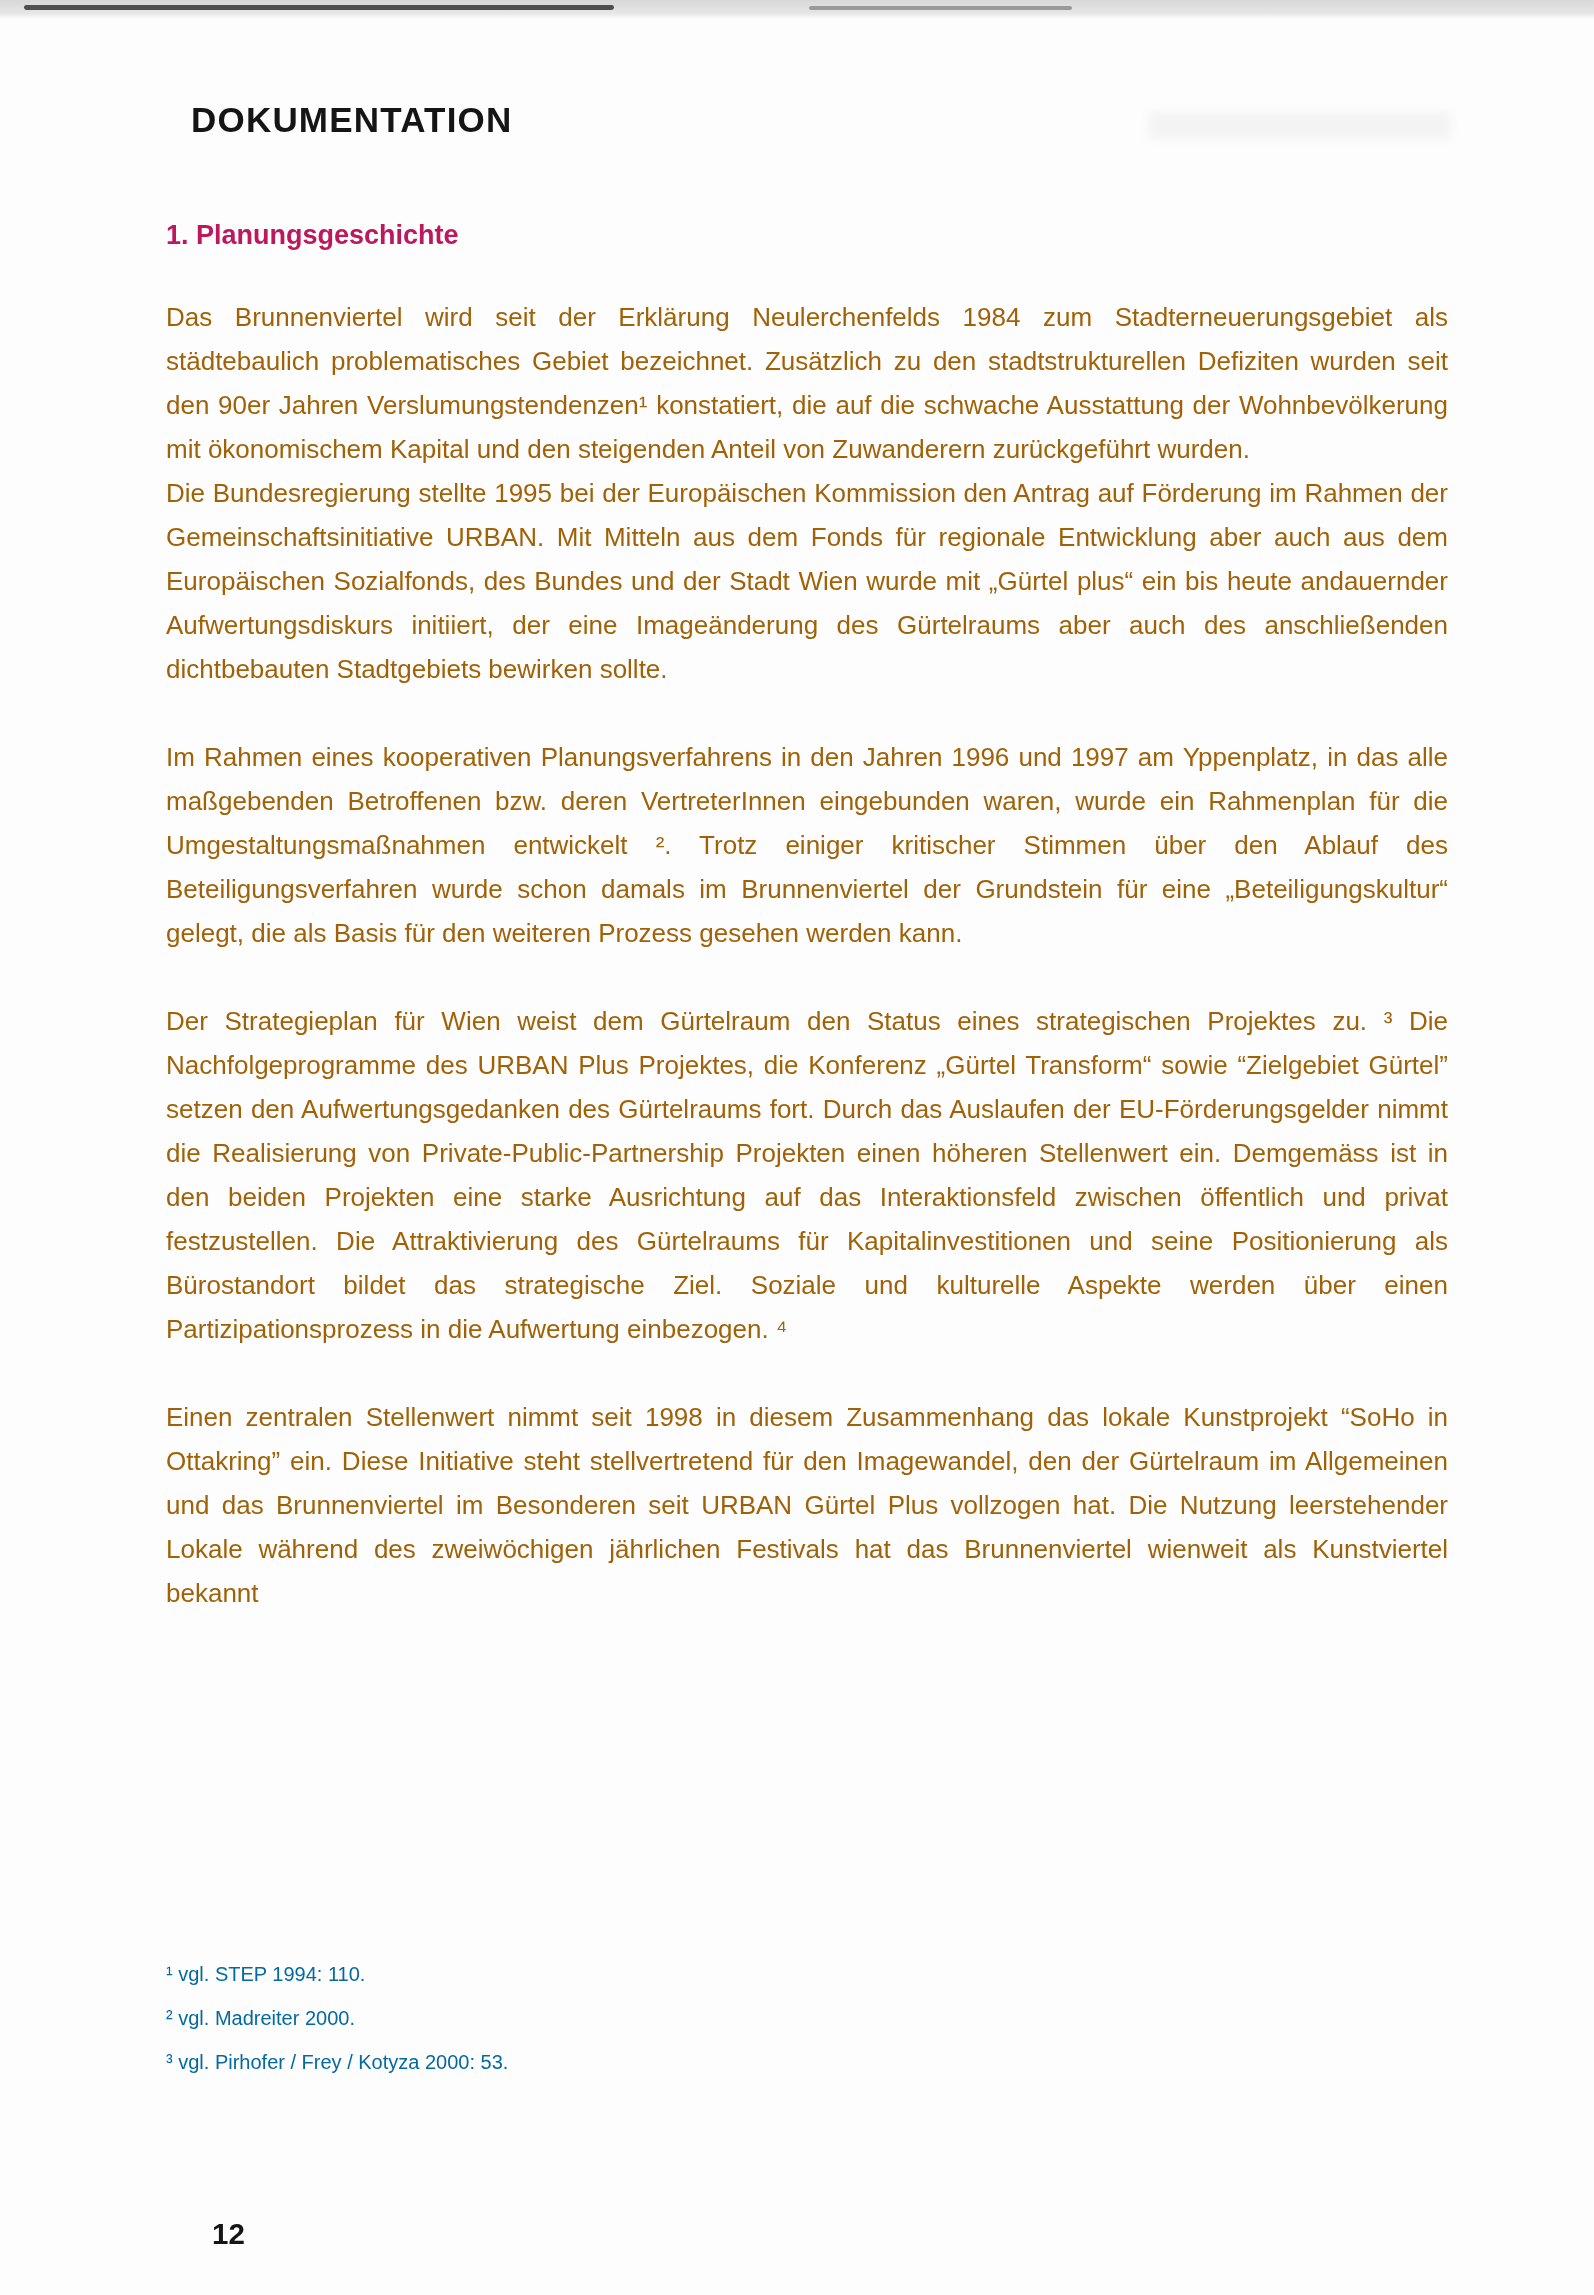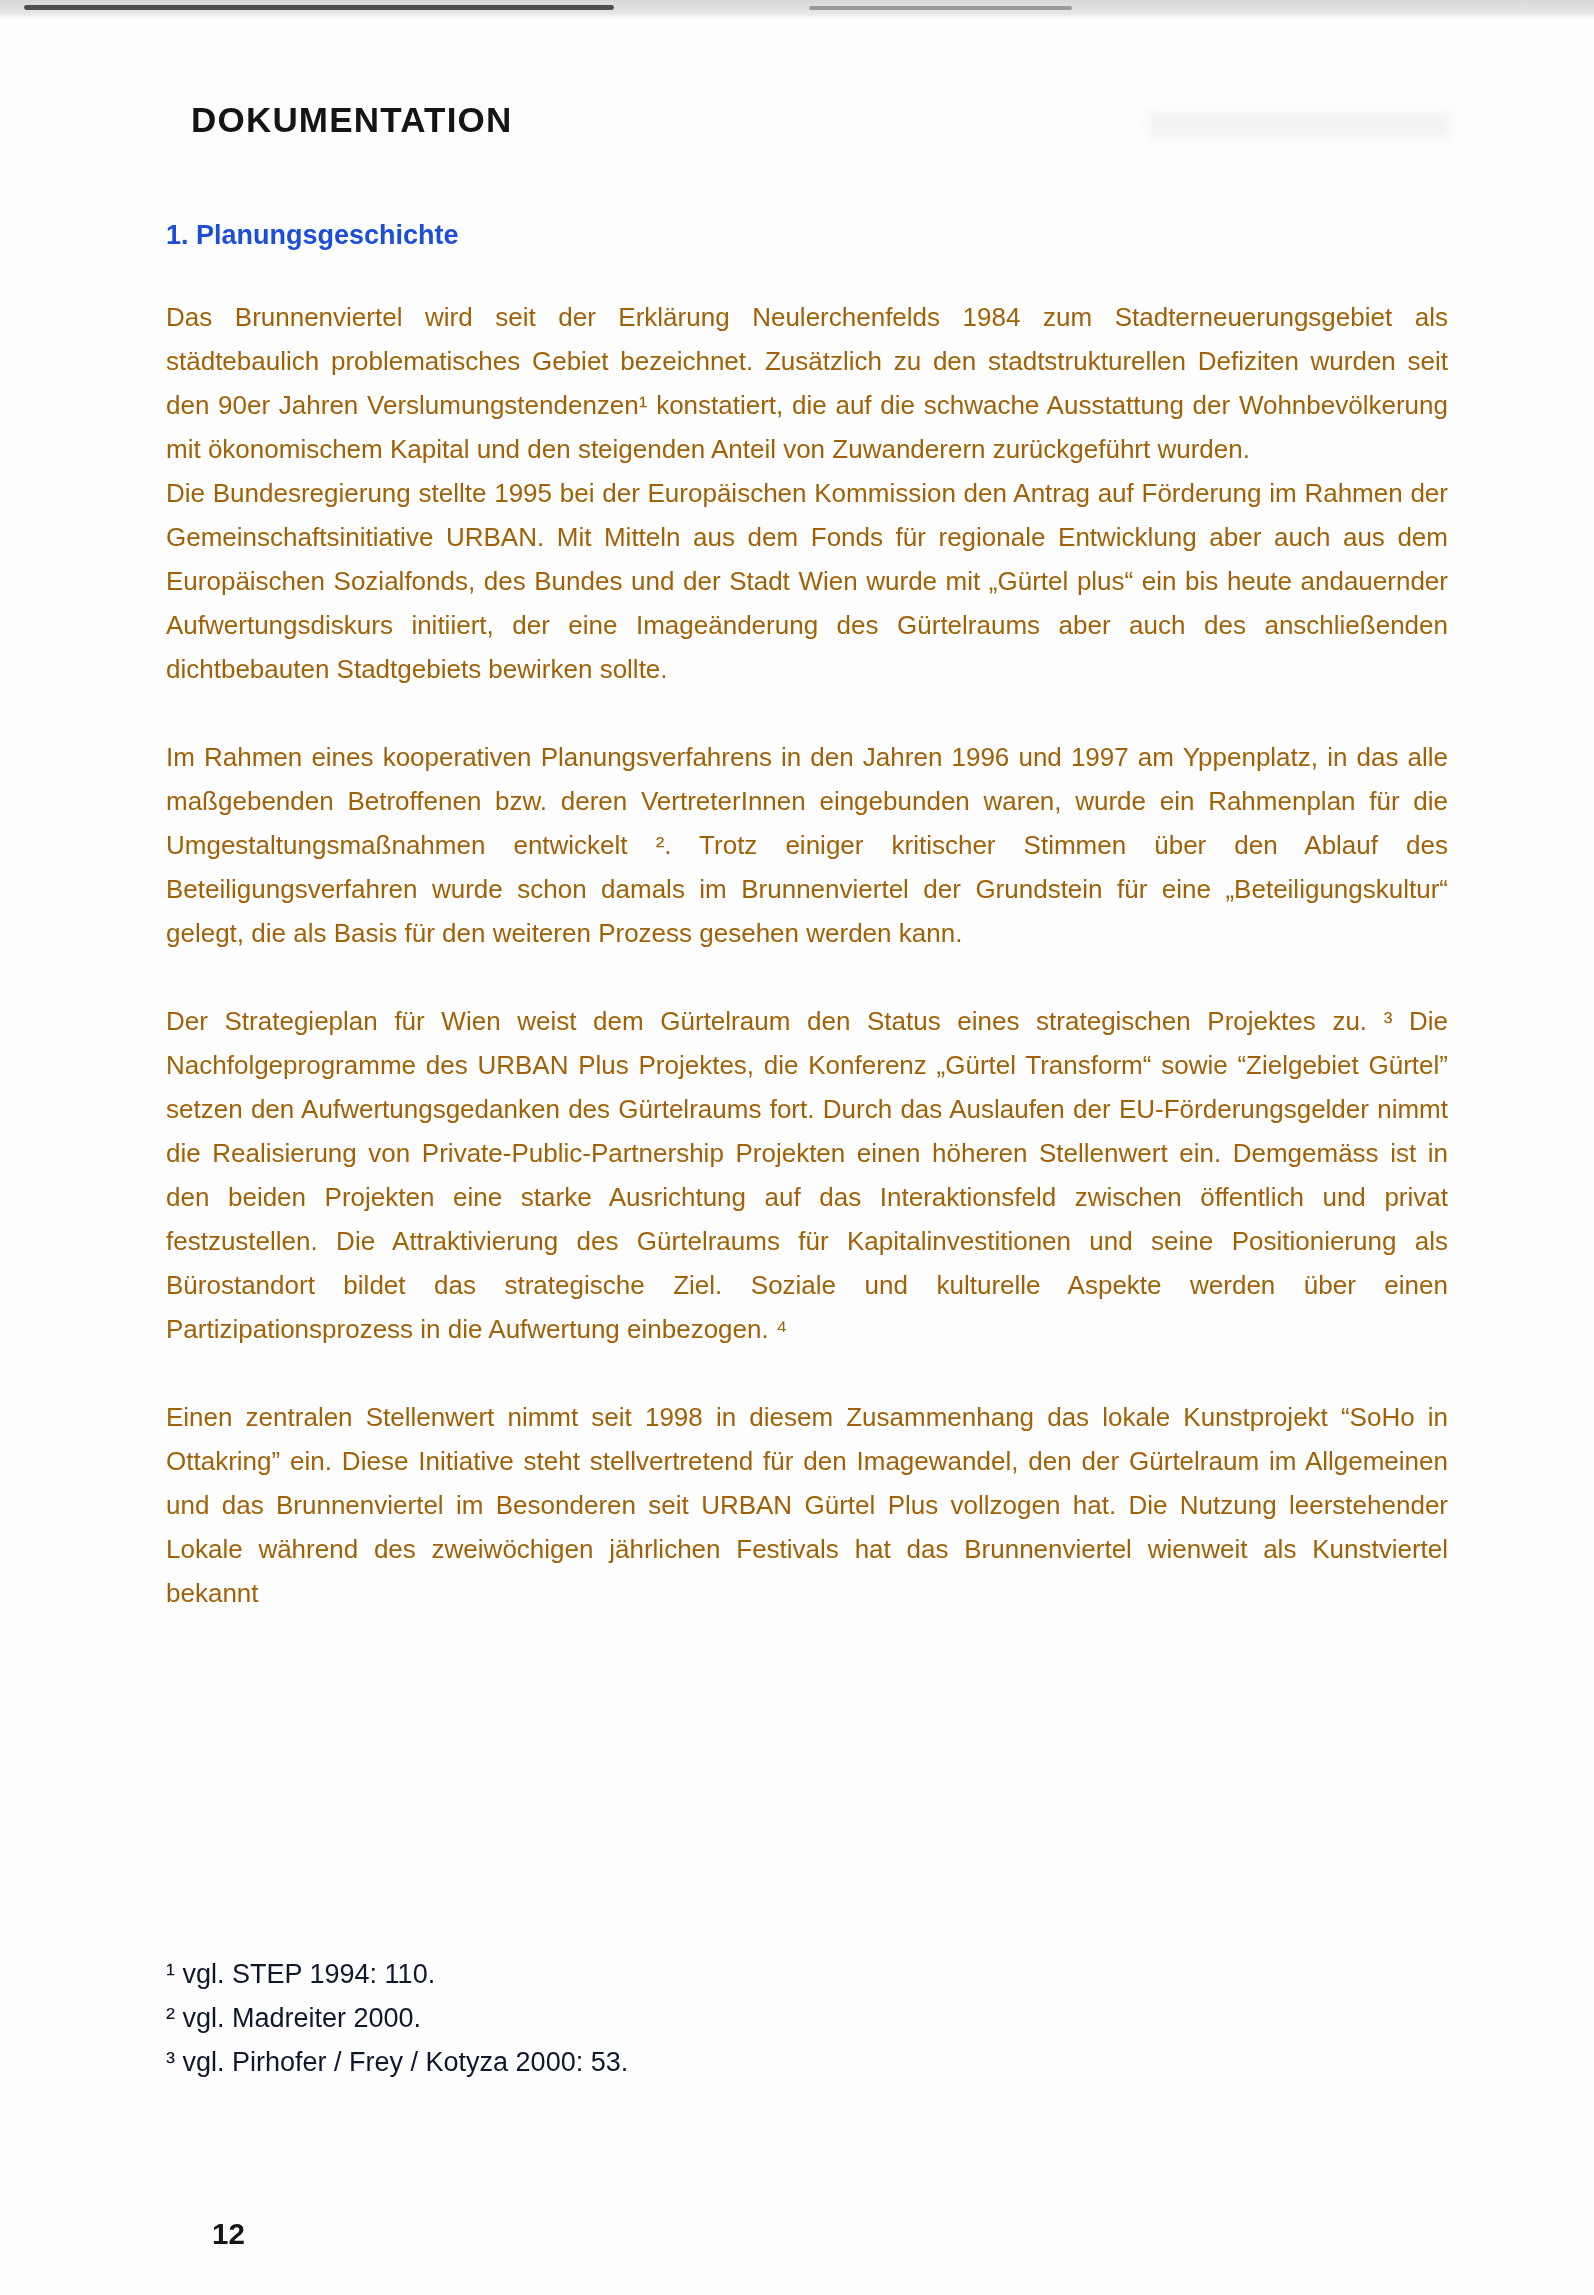--- a/index.html
+++ b/index.html
@@ -56,39 +56,39 @@
     width: 303px; height: 27px;
     background: #efefef;
     filter: blur(4.8px);
     opacity: 0.7;
   }
   .section-title {
     position: absolute;
     top: 220px; left: 166px;
     font-size: 27px;
     font-weight: bold;
-    color: #1d4ed8;
+    color: #be185d;
   }
   .body-text {
     position: absolute;
     top: 295px; left: 166px;
     width: 1282px;
     font-size: 26px;
     line-height: 44px;
     text-align: justify;
     color: #a16207;
   }
   .para { margin: 0 0 44px 0; }
   .para.no-gap { margin-bottom: 0; }
   .footnotes {
     position: absolute;
     top: 1952px; left: 166px;
-    font-size: 27px;
+    font-size: 20px;
     line-height: 44px;
-    color: #0f172a;
+    color: #0369a1;
   }
   .page-number {
     position: absolute;
     top: 2217px; left: 166px;
     font-size: 29.5px;
     font-weight: bold;
     color: #151515;
     margin-left: 46px;
   }
 </style>

